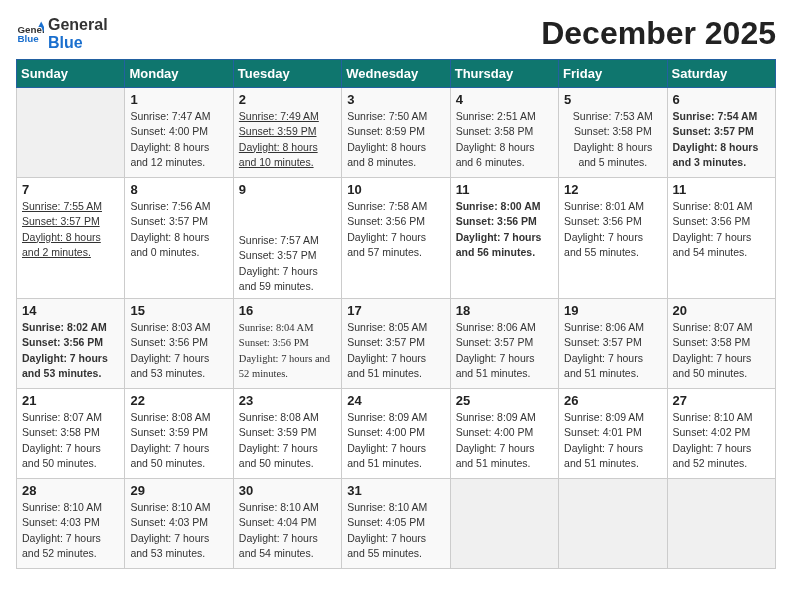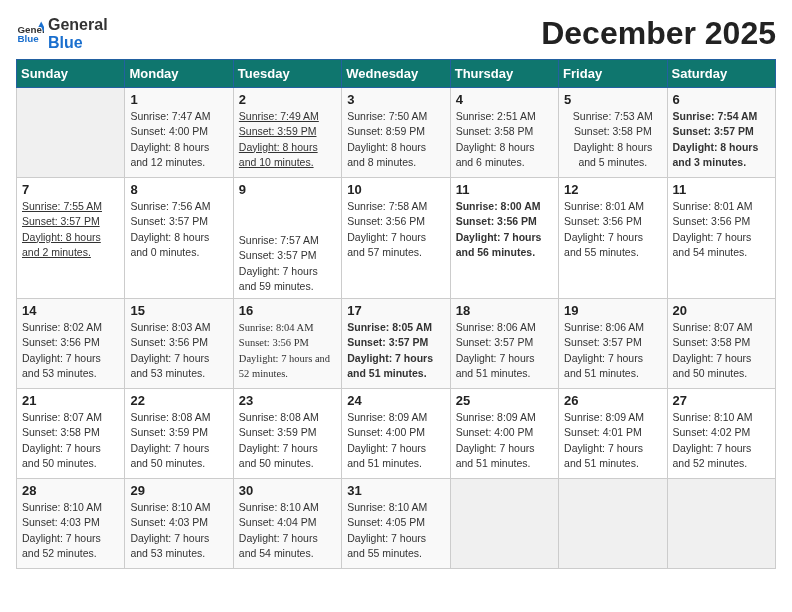--- a/index.html
+++ b/index.html
@@ -196,39 +196,39 @@
         <td>
           <span class="day-number">11</span>
           <div class="day-detail" style="white-space: pre-line;">Sunrise: 8:01 AM
 Sunset: 3:56 PM
 Daylight: 7 hours and 54 minutes.</div>
         </td>
       </tr>
       <tr>
         <td>
           <span class="day-number">14</span>
-          <div class="day-detail" style="white-space: pre-line;">Sunrise: 8:02 AM
+          <div class="day-detail" style="white-space: pre-line; font-weight: bold;">Sunrise: 8:02 AM
 Sunset: 3:56 PM
 Daylight: 7 hours and 53 minutes.</div>
         </td>
         <td>
           <span class="day-number">15</span>
           <div class="day-detail" style="white-space: pre-line;">Sunrise: 8:03 AM
 Sunset: 3:56 PM
 Daylight: 7 hours and 53 minutes.</div>
         </td>
         <td>
           <span class="day-number">16</span>
           <div class="day-detail" style="white-space: pre-line; font-family: Liberation Serif, serif;">Sunrise: 8:04 AM
 Sunset: 3:56 PM
 Daylight: 7 hours and 52 minutes.</div>
         </td>
         <td>
           <span class="day-number">17</span>
-          <div class="day-detail" style="white-space: pre-line; font-weight: bold;">Sunrise: 8:05 AM
+          <div class="day-detail" style="white-space: pre-line;">Sunrise: 8:05 AM
 Sunset: 3:57 PM
 Daylight: 7 hours and 51 minutes.</div>
         </td>
         <td>
           <span class="day-number">18</span>
           <div class="day-detail" style="white-space: pre-line;">Sunrise: 8:06 AM
 Sunset: 3:57 PM
 Daylight: 7 hours and 51 minutes.</div>
         </td>
         <td>

